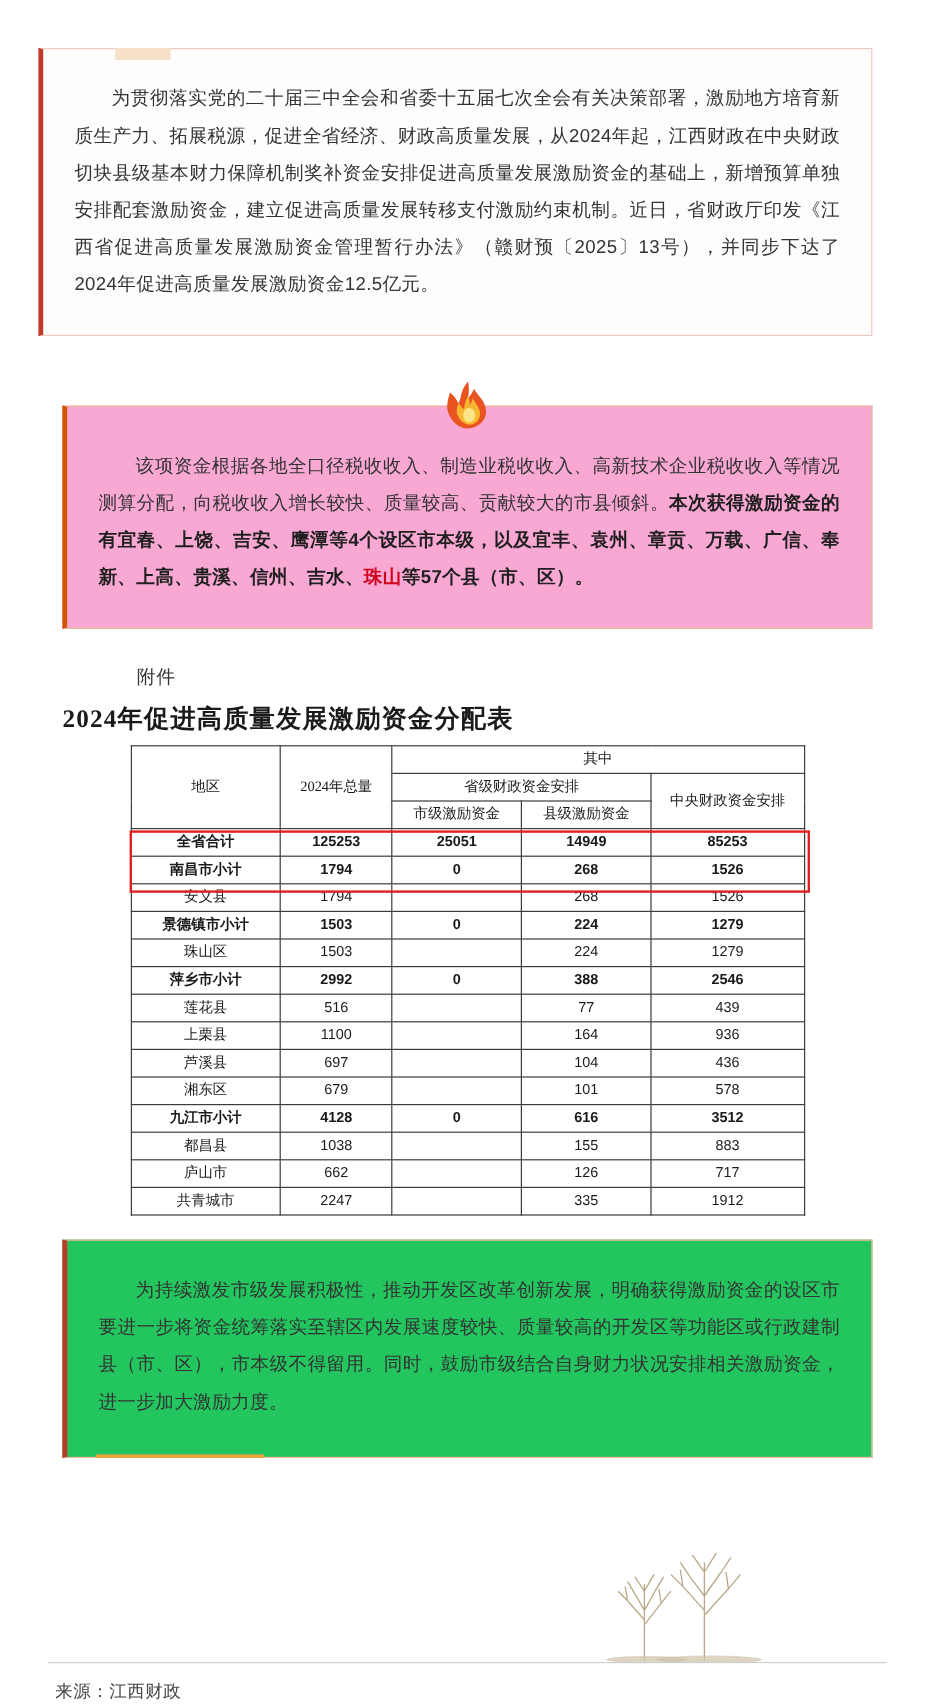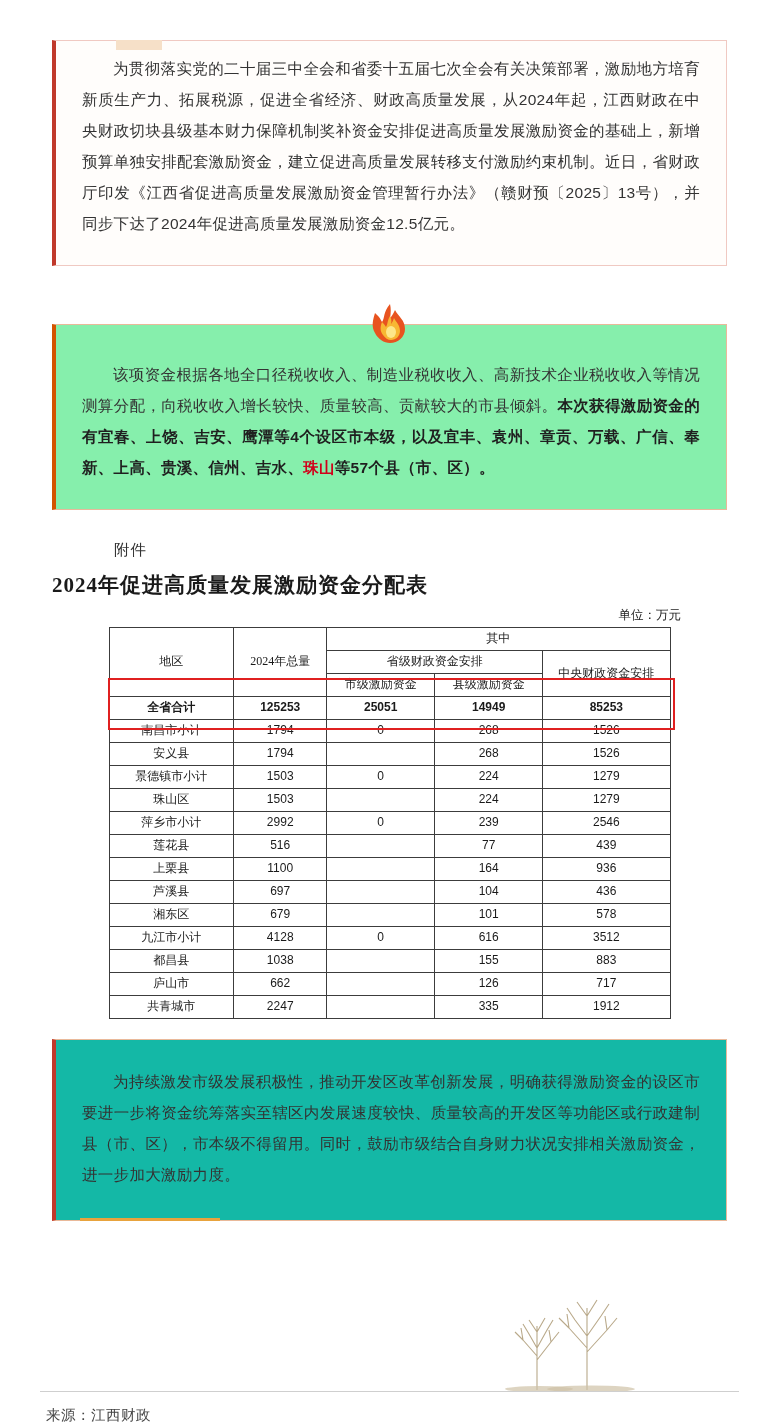--- a/index.html
+++ b/index.html
@@ -17,25 +17,25 @@
   .page {
     width: 779px;
     min-height: 1423px;
     position: relative;
     background: #ffffff;
     box-sizing: border-box;
   }
 
   
   .block1 {
-    margin: 40px 52px 0 52px;
+    margin: 40px 52px 0 32px;
     border: 1px solid #f0c9c2;
     border-left: 4px solid #c0392b;
     background: #fffdfb;
-    padding: 12px 26px 26px 26px;
+    padding: 26px 26px 26px 26px;
     position: relative;
     box-sizing: border-box;
   }
   .block1:before {
     content: "";
     position: absolute;
     left: 60px;
     top: -1px;
     width: 46px;
     height: 10px;
@@ -62,21 +62,21 @@
     left: 50%;
     transform: translateX(-50%);
     width: 50px;
     height: 44px;
     text-align: center;
     z-index: 3;
   }
   .block2 {
     border: 1px solid #e9b99a;
     border-left: 4px solid #d35400;
-    background: #86efac;
+    background: #f9a8d4;
     padding: 34px 26px 26px 26px;
     box-sizing: border-box;
   }
   .bold-run { font-weight: bold; color: #1f1f1f; }
   .red-run { font-weight: bold; color: #d0021b; }
 
   
   .attach-wrap {
     margin: 30px 52px 0 52px;
     position: relative;
@@ -116,35 +116,35 @@
     padding: 2px 4px;
     text-align: center;
     height: 18px;
     line-height: 1.15;
   }
   table.alloc th {
     font-weight: normal;
   }
   td.region { text-align: center; }
   td.num { text-align: right; padding-right: 10px; }
-  tr.subtotal td { font-weight: normal; }
+  tr.subtotal td { font-weight: bold; }
   tr.total td { font-weight: bold; }
   .hl-row td { }
   .hl-box {
     position: absolute;
     border: 2px solid #e02020;
     pointer-events: none;
   }
 
   
   .block3 {
     margin: 20px 52px 0 52px;
     border: 1px solid #e9b99a;
     border-left: 4px solid #c0392b;
-    background: #14b8a6;
+    background: #22c55e;
     padding: 26px 26px 30px 26px;
     box-sizing: border-box;
     position: relative;
   }
   .block3:after {
     content: "";
     position: absolute;
     left: 24px;
     bottom: -1px;
     width: 140px;
@@ -194,21 +194,20 @@
       </svg>
     </div>
     <div class="block2">
       <p class="para"><span>该项资金根据各地全口径税收收入、制造业税收收入、高新技术企业税收收入等情况测算分配，向税收收入增长较快、质量较高、贡献较大的市县倾斜。</span><span class="bold-run">本次获得激励资金的有宜春、上饶、吉安、鹰潭等4个设区市本级，以及宜丰、袁州、章贡、万载、广信、奉新、上高、贵溪、信州、吉水、</span><span class="red-run">珠山</span><span class="bold-run">等57个县（市、区）。</span></p>
     </div>
   </div>
 
   <div class="attach-wrap">
     <div class="attach-label">附件</div>
     <div class="table-title">2024年促进高质量发展激励资金分配表</div>
-    <div class="unit-line">单位：万元</div>
 
     <table class="alloc">
       <thead>
         <tr>
           <th rowspan="3" style="width:130px;margin-left:48px;">地区</th>
           <th rowspan="3" style="width:90px;font-family:Liberation Serif, serif;">2024年总量</th>
           <th colspan="3">其中</th>
         </tr>
         <tr>
           <th colspan="2">省级财政资金安排</th>
@@ -253,21 +252,21 @@
             <td class="region">珠山区</td>
             <td class="num">1503</td>
             <td class="num"></td>
             <td class="num">224</td>
             <td class="num">1279</td>
           </tr>
           <tr class="subtotal">
             <td class="region">萍乡市小计</td>
             <td class="num">2992</td>
             <td class="num">0</td>
-            <td class="num">239</td>
+            <td class="num">388</td>
             <td class="num">2546</td>
           </tr>
           <tr>
             <td class="region">莲花县</td>
             <td class="num">516</td>
             <td class="num"></td>
             <td class="num">77</td>
             <td class="num">439</td>
           </tr>
           <tr>

